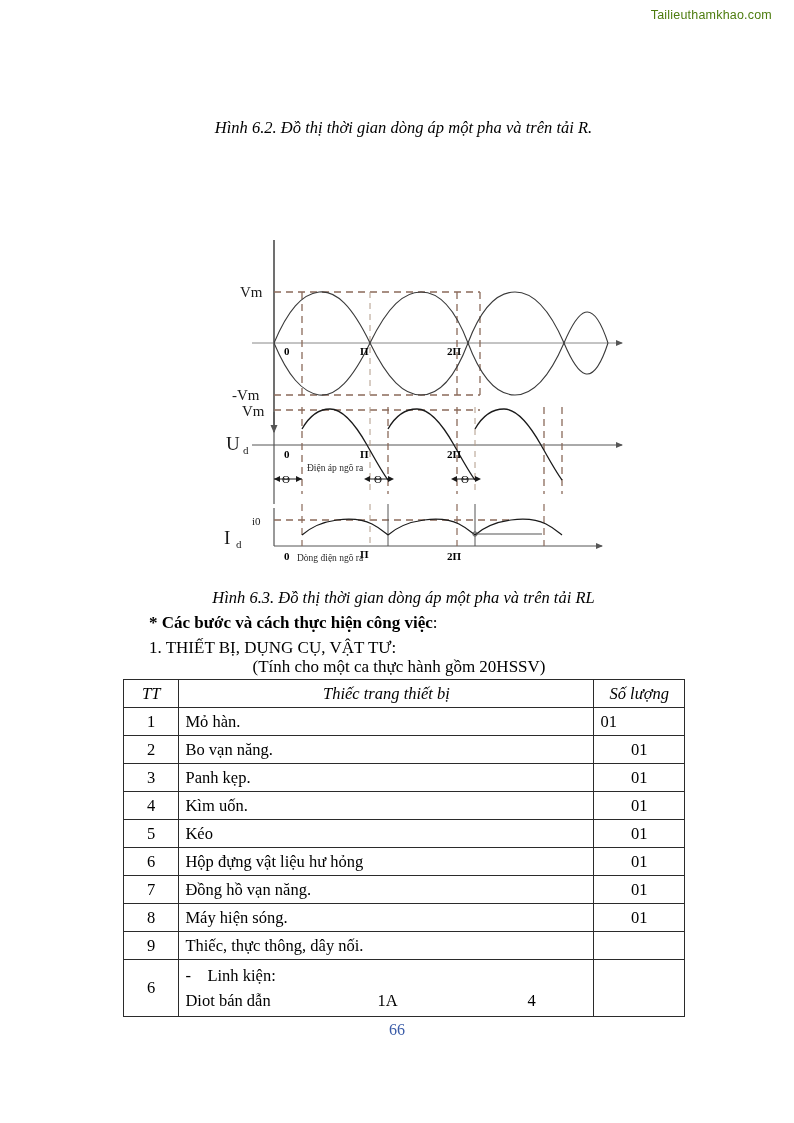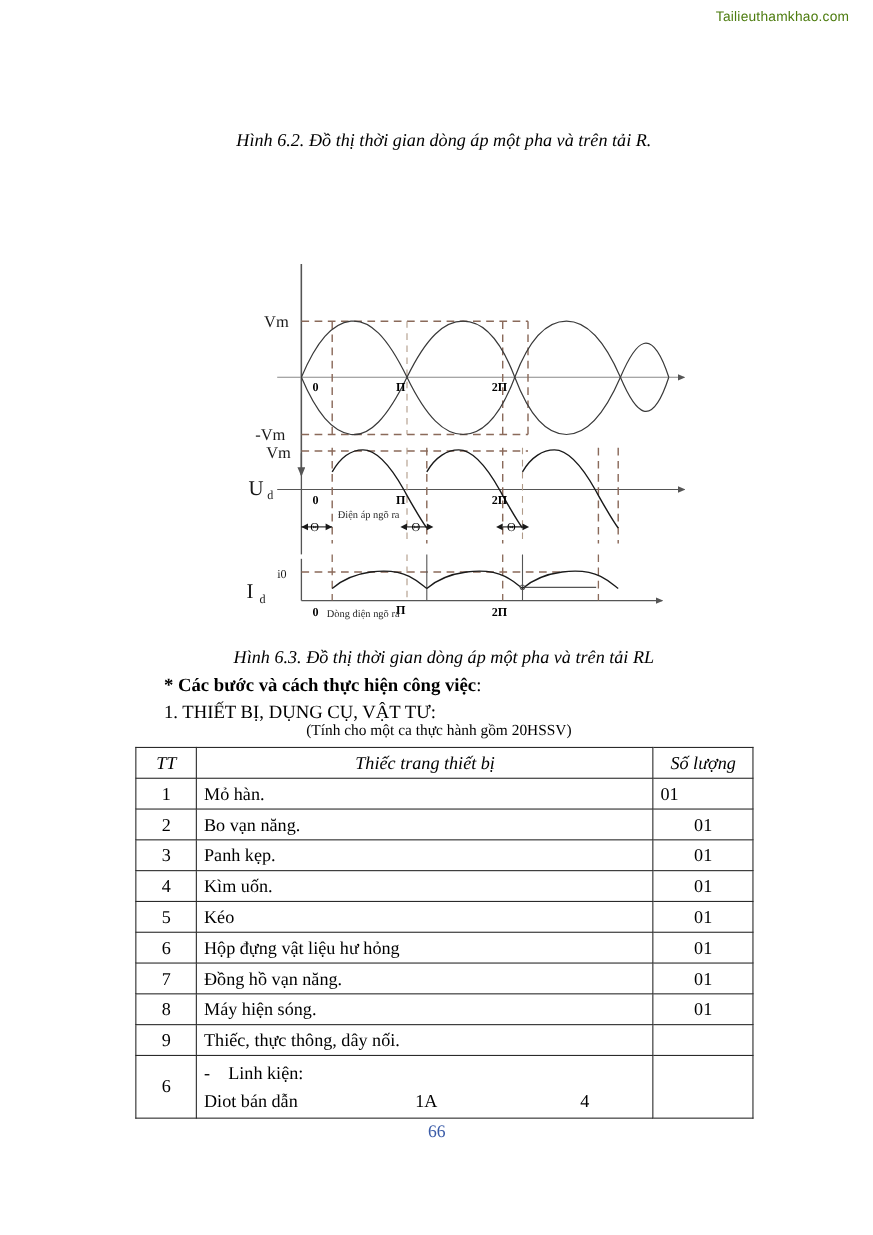--- a/index.html
+++ b/index.html
@@ -59,21 +59,21 @@
     margin-left: 39px;
   }
   #heading-steps { top: 613px; font-weight: bold; }
   #heading-steps .tail { font-weight: normal; }
   #heading-equip { top: 638px; }
 
   .center-note {
     position: absolute;
     left: 0; right: 17px;
     text-align: center;
-    font-size: 14px;
+    font-size: 17px;
     top: 657px;
     margin-left: 21px;
   }
 
   
   .diagram {
     position: absolute;
     left: 212px;
     top: 232px;
     width: 420px;

